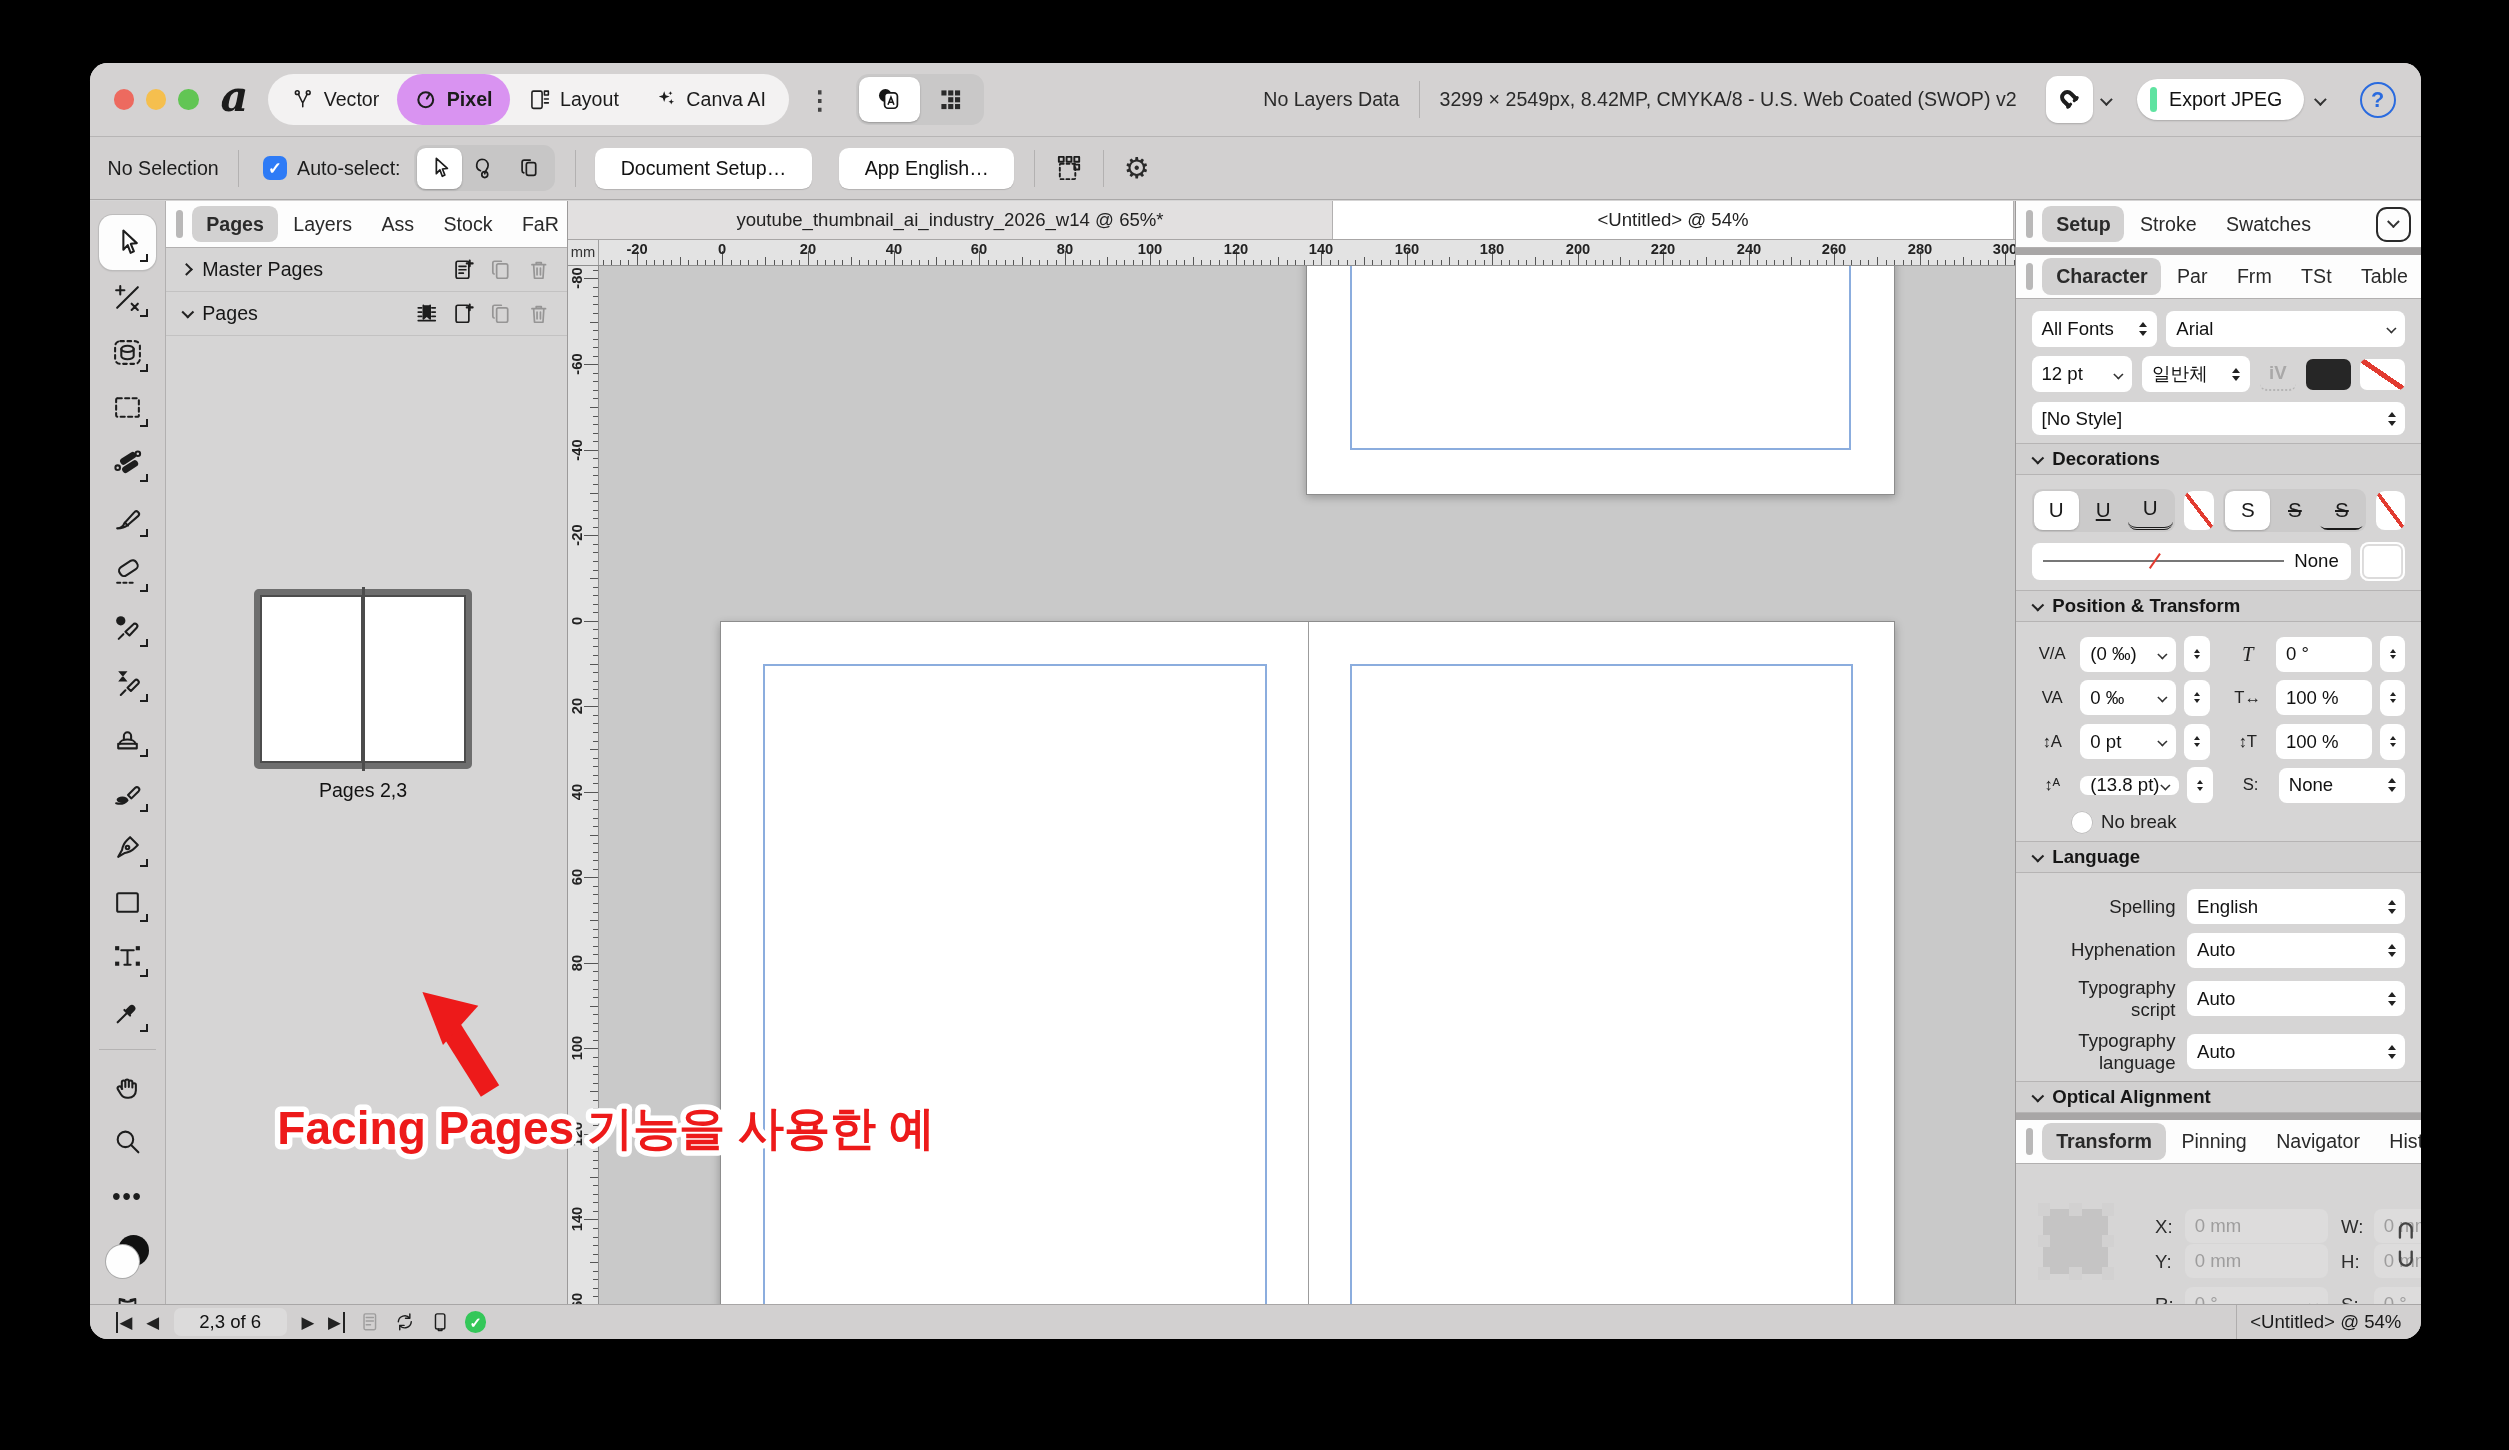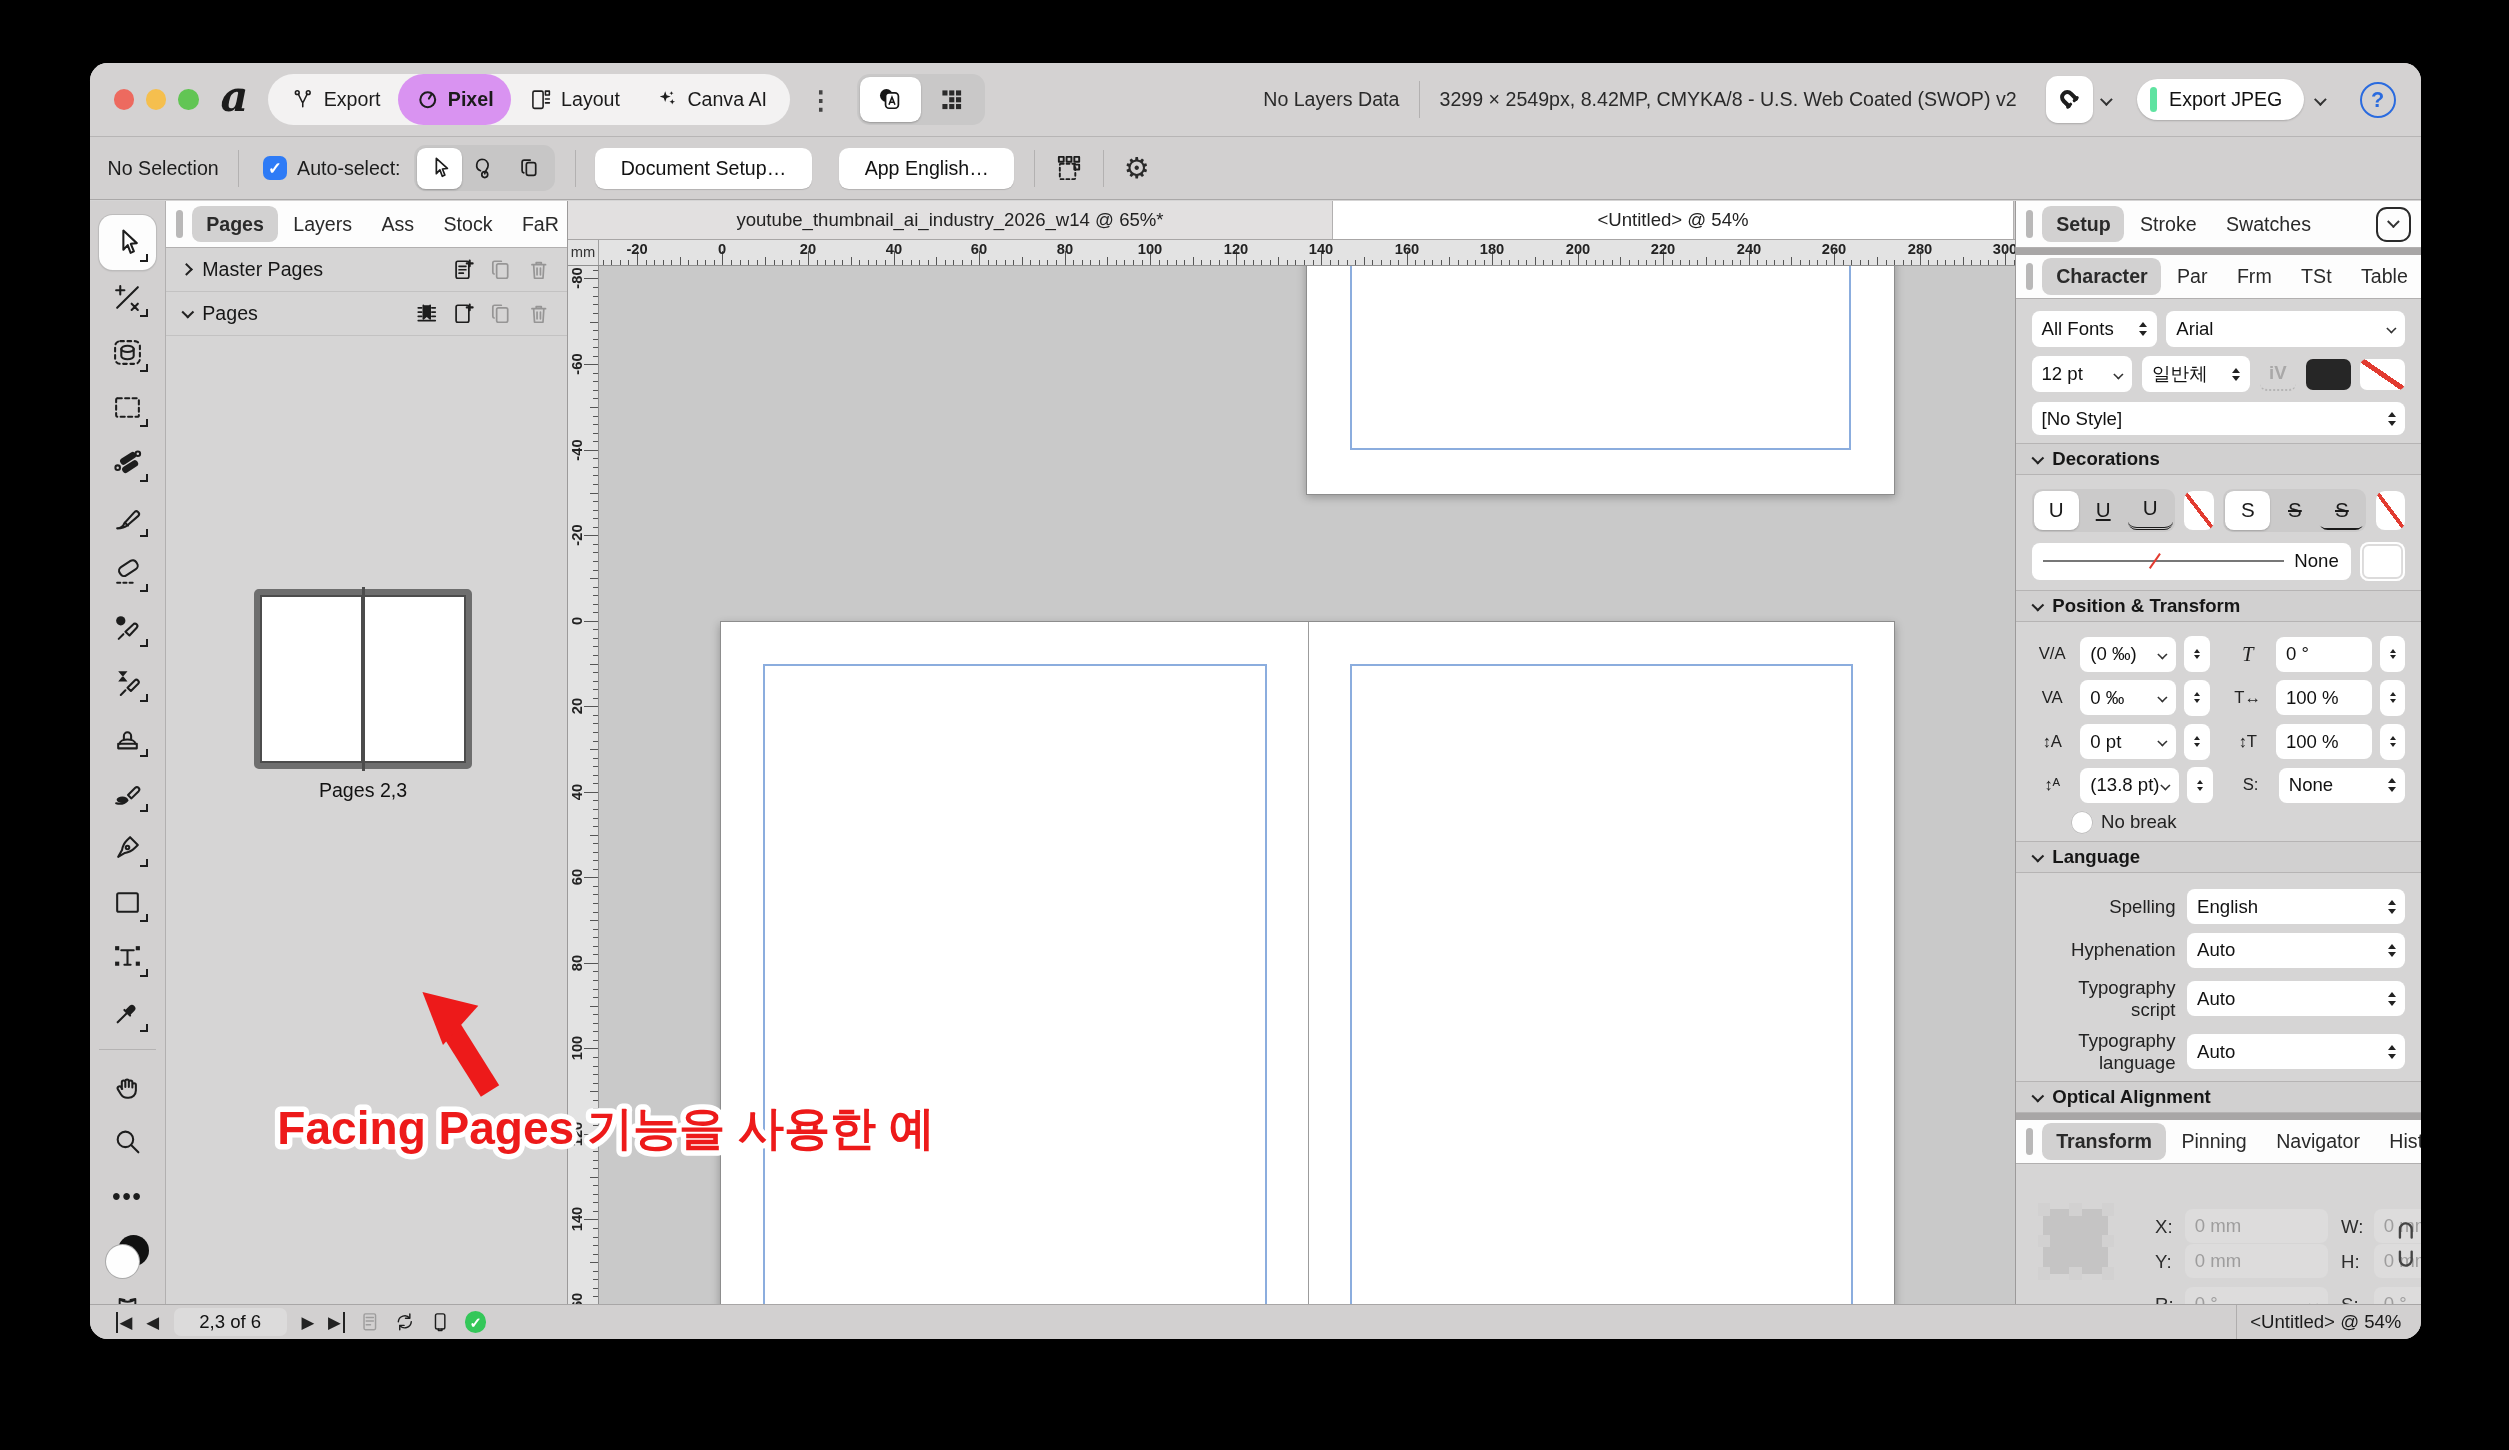--- a/index.html
+++ b/index.html
@@ -200,21 +200,21 @@
       <span class="light l-green"></span>
     </div>
     <span class="alogo">a</span>
     <div class="personas">
       <div class="pbtn">
         <svg class="ti" viewBox="0 0 30 30" style="width:23.5px;height:23.5px">
             <circle cx="8" cy="6" r="2.4"></circle>
             <circle cx="22" cy="6" r="2.4"></circle>
             <path d="M9.5 8 C12 13 13 16 15 19 M20.5 8 C18 13 17 16 15 19 M15 19 v5"></path>
           </svg>
-        <span>Export</span>
+        <span>Vector</span>
       </div>
       <div class="pbtn active">
         <svg class="ti" viewBox="0 0 30 30" style="width:23.5px;height:23.5px;stroke-width:2.6">
             <circle cx="15" cy="15" r="9.5"></circle>
             <path d="M19.5 8.5 l-3 5"></path>
           </svg>
         <span>Pixel</span>
       </div>
       <div class="pbtn">
         <svg class="ti" viewBox="0 0 30 30" style="width:23.5px;height:23.5px">
@@ -1013,21 +1013,21 @@
             </div>
           <span class="spin">
               <span class="ud">
                 <i class="u"></i>
                 <i class="d"></i>
               </span>
             </span>
         </div>
         <div class="ptrow">
           <span class="pticon">↕ᴬ</span>
-          <div class="fld" style="width:114px;height:35px">
+          <div class="fld" style="width:114px;height:19px">
               <span>(13.8 pt)</span>
               <span class="chev"></span>
             </div>
           <span class="spin">
               <span class="ud">
                 <i class="u"></i>
                 <i class="d"></i>
               </span>
             </span>
           <span class="pticon" style="margin-left:9.8px">S:</span>

